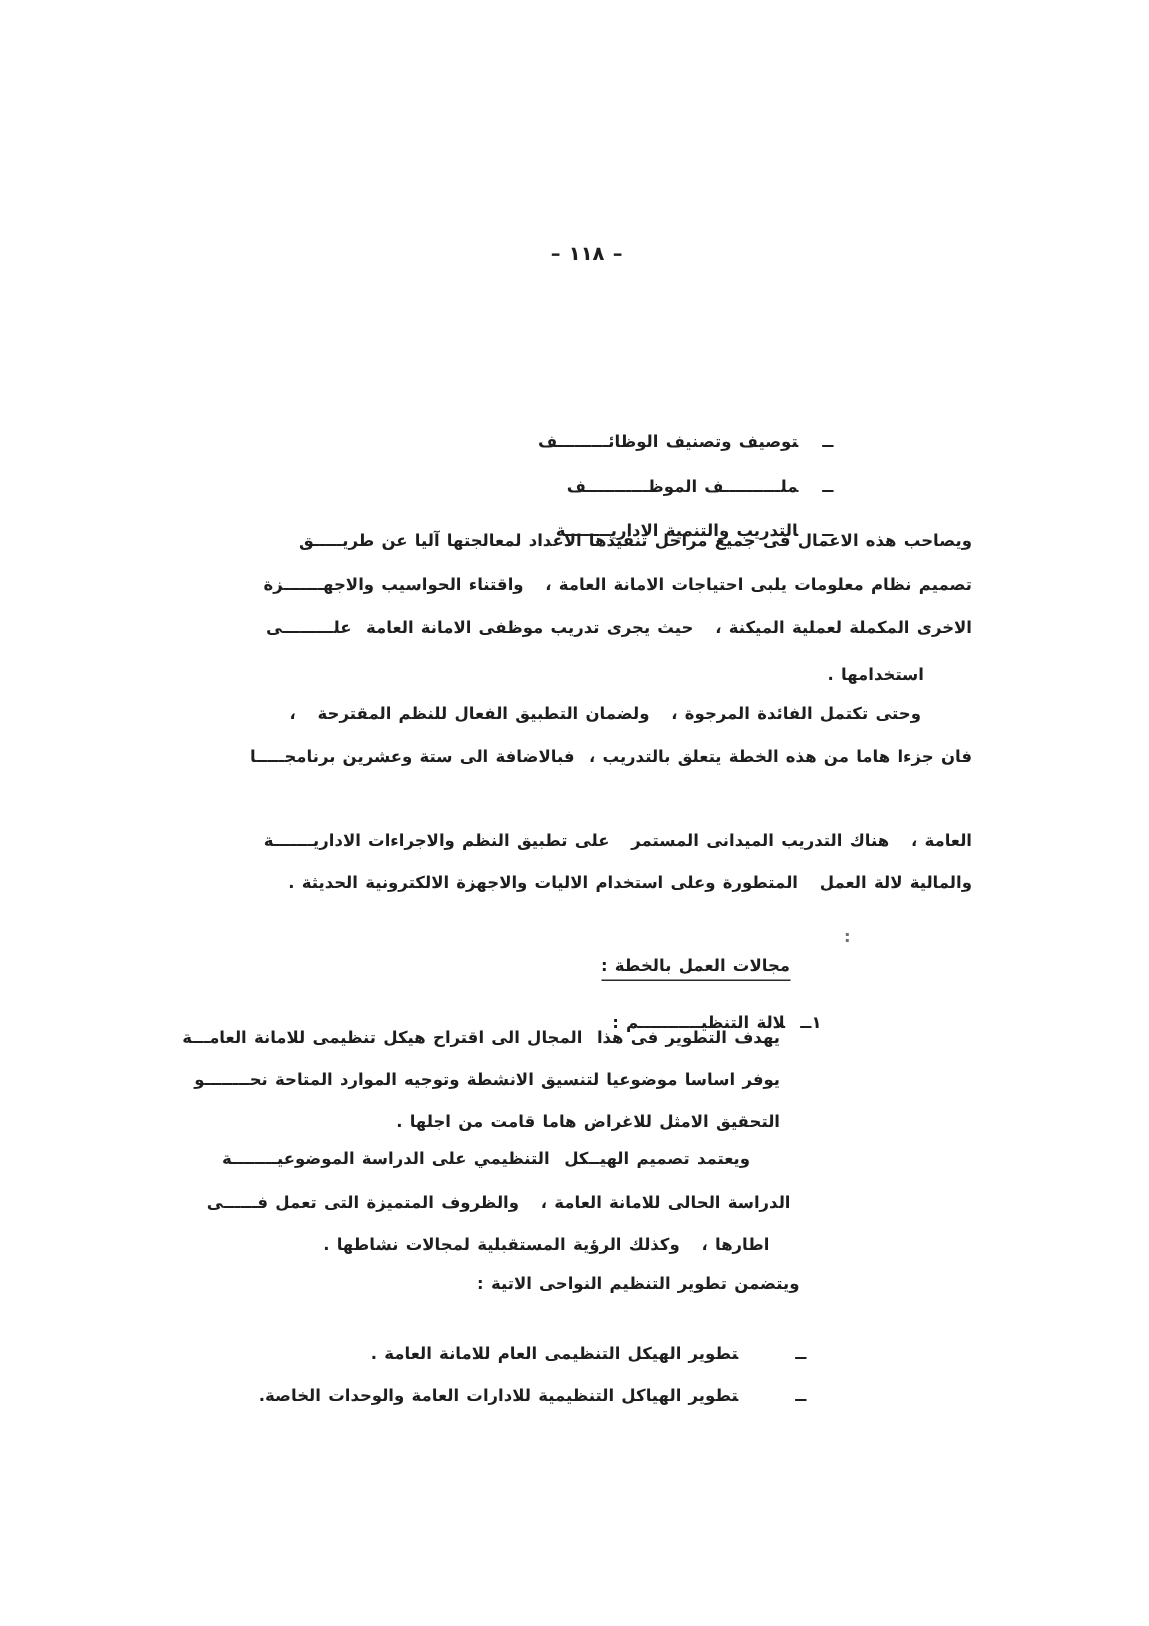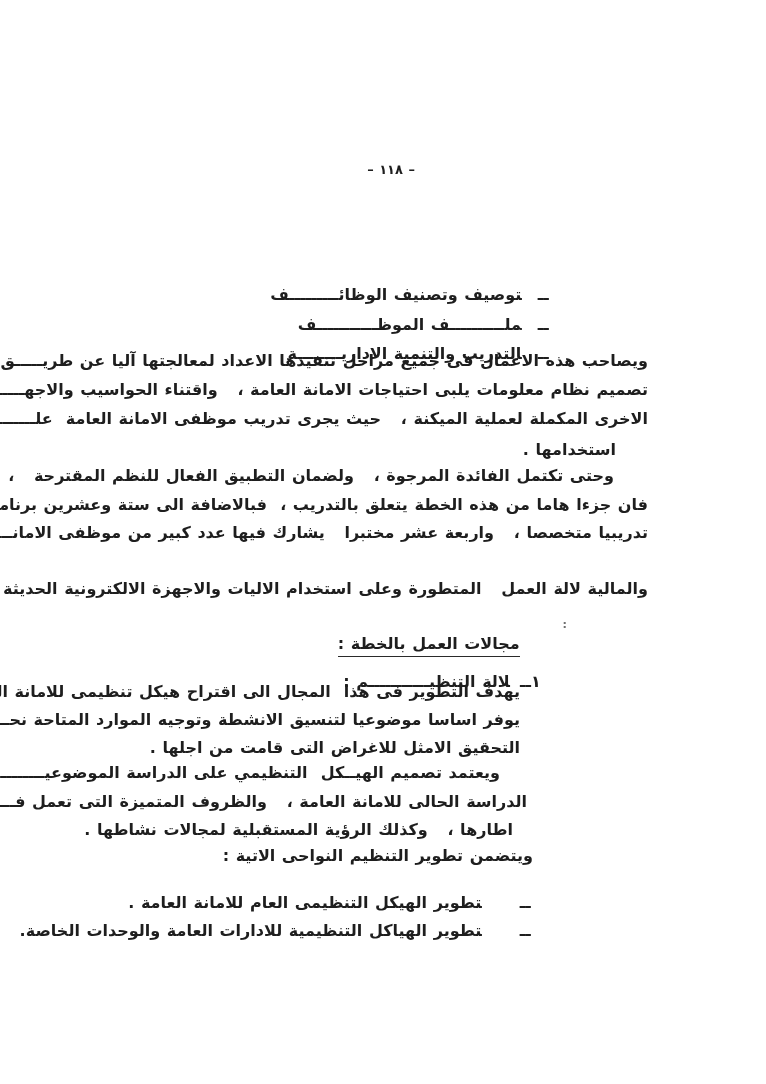--- a/index.html
+++ b/index.html
@@ -4,21 +4,21 @@
 <style>
   html,body{margin:0;padding:0;background:#ffffff;}
   .page{
     position:relative;width:766px;height:1060px;background:#ffffff;
     overflow:hidden;direction:rtl;
     font-family:"DejaVu Sans", sans-serif;
     font-weight:700;color:#1e1e1e;
   }
   .line{
     position:absolute;white-space:pre;direction:rtl;
-    font-size:16px;line-height:18px;letter-spacing:0px;word-spacing:1px;
+    font-size:11px;line-height:18px;letter-spacing:0px;word-spacing:1px;
   }
   .pagenum{font-size:13px;letter-spacing:1px;}
   .row .dash{margin-left:16px;}
   .row-b .dash{margin-left:38px;}
   .item-row .num{margin-left:10px;}
   .heading-text{border-bottom:1.6px solid #2a2a2a;padding-bottom:3px;}
   .faint{color:#6f6f6f;font-size:11px;}
   .dot{position:absolute;color:#8a8a8a;font-size:9px;}
 </style>
 </head>
@@ -38,35 +38,35 @@
     <span class="dash">ــ</span><span>التدريب والتنمية الاداريــــــــة</span>
   </div>
 
   <div class="line" style="top:352px;right:118px">ويصاحب هذه الاعمال فى جميع مراحل تنفيذها الاعداد لمعالجتها آليا عن طريـــــق</div>
   <div class="line" style="top:381px;right:118px">تصميم نظام معلومات يلبى احتياجات الامانة العامة ،   واقتناء الحواسيب والاجهـــــــزة</div>
   <div class="line" style="top:410px;right:118px">الاخرى المكملة لعملية الميكنة ،   حيث يجرى تدريب موظفى الامانة العامة  علـــــــــى</div>
   <div class="line" style="top:441px;right:150px">استخدامها .</div>
 
   <div class="line" style="top:467px;right:152px">وحتى تكتمل الفائدة المرجوة ،   ولضمان التطبيق الفعال للنظم المقترحة   ،</div>
   <div class="line" style="top:496px;right:118px">فان جزءا هاما من هذه الخطة يتعلق بالتدريب ،  فبالاضافة الى ستة وعشرين برنامجـــــا</div>
-  <div class="line" style="top:524px;right:118px">تدريبيا متخصصا ،   واربعة عشر مختبرا   يشارك فيها عدد كبير من موظفى الامانــــــة</div>
+  <div class="line" style="top:552px;right:118px">العامة ،   هناك التدريب الميدانى المستمر   على تطبيق النظم والاجراءات الاداريـــــــة</div>
   <div class="line" style="top:580px;right:118px">والمالية لالة العمل   المتطورة وعلى استخدام الاليات والاجهزة الالكترونية الحديثة .</div>
 
   <div class="line faint" style="top:616px;right:199px">:</div>
   <div class="line" style="top:617px;right:220px">
     <span class="heading-text">مجالات العمل بالخطة :</span>
   </div>
 
   <div class="line item-row" style="top:655px;right:199px">
     <span class="num">١ــ</span><span>لالة التنظيـــــــــــم :</span>
   </div>
 
   <div class="line" style="top:711px;right:246px">يوفر اساسا موضوعيا لتنسيق الانشطة وتوجيه الموارد المتاحة نحــــــــو</div>
   <div class="line" style="top:683px;right:246px">يهدف التطوير فى هذا  المجال الى اقتراح هيكل تنظيمى للامانة العامـــة</div>
-  <div class="line" style="top:739px;right:246px">التحقيق الامثل للاغراض التى قامت من اجلها .</div>
+  <div class="line" style="top:739px;right:246px">التحقيق الامثل للاغراض هاما قامت من اجلها .</div>
 
   <div class="line" style="top:764px;right:266px">ويعتمد تصميم الهيــكل  التنظيمي على الدراسة الموضوعيــــــــة</div>
   <div class="line" style="top:793px;right:239px">الدراسة الحالى للامانة العامة ،   والظروف المتميزة التى تعمل فــــــى</div>
   <div class="line" style="top:821px;right:253px">اطارها ،   وكذلك الرؤية المستقبلية لمجالات نشاطها .</div>
 
   <div class="line" style="top:847px;right:233px">ويتضمن تطوير التنظيم النواحى الاتية :</div>
 
   <div class="line row-b" style="top:876px;right:209px">
     <span class="dash">ــ</span><span>تطوير الهيكل التنظيمى العام للامانة العامة .</span>
   </div>

